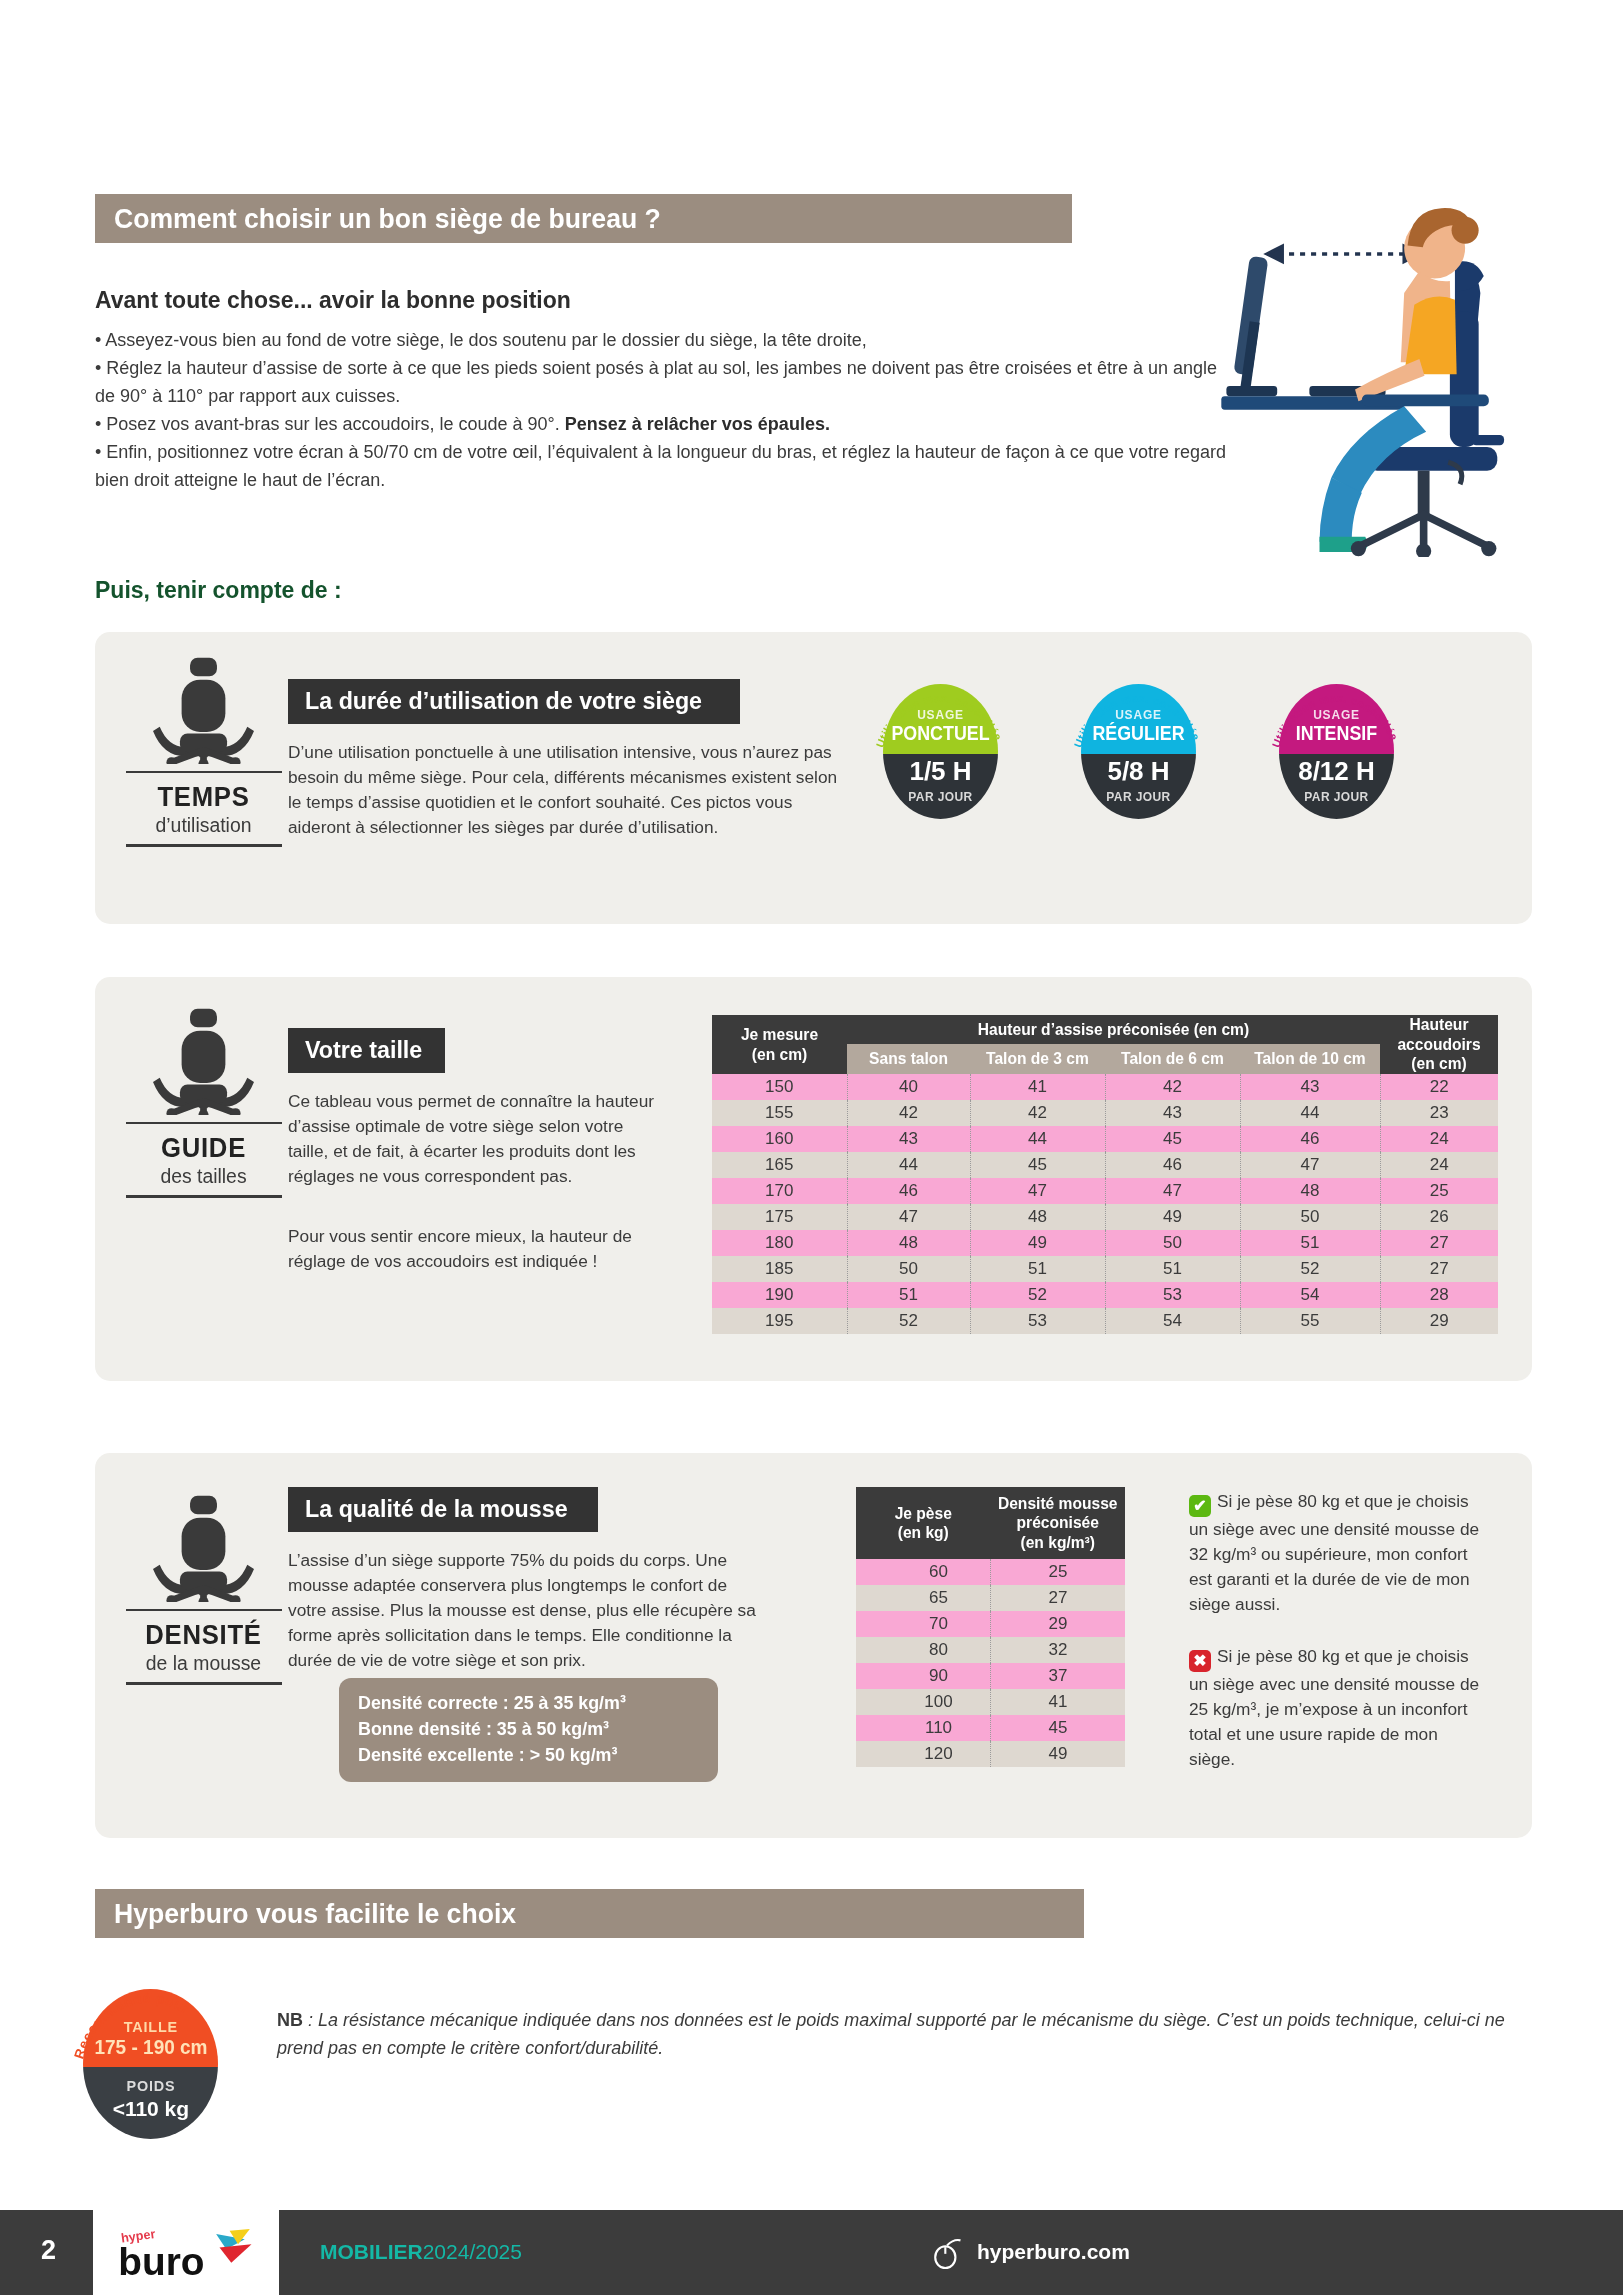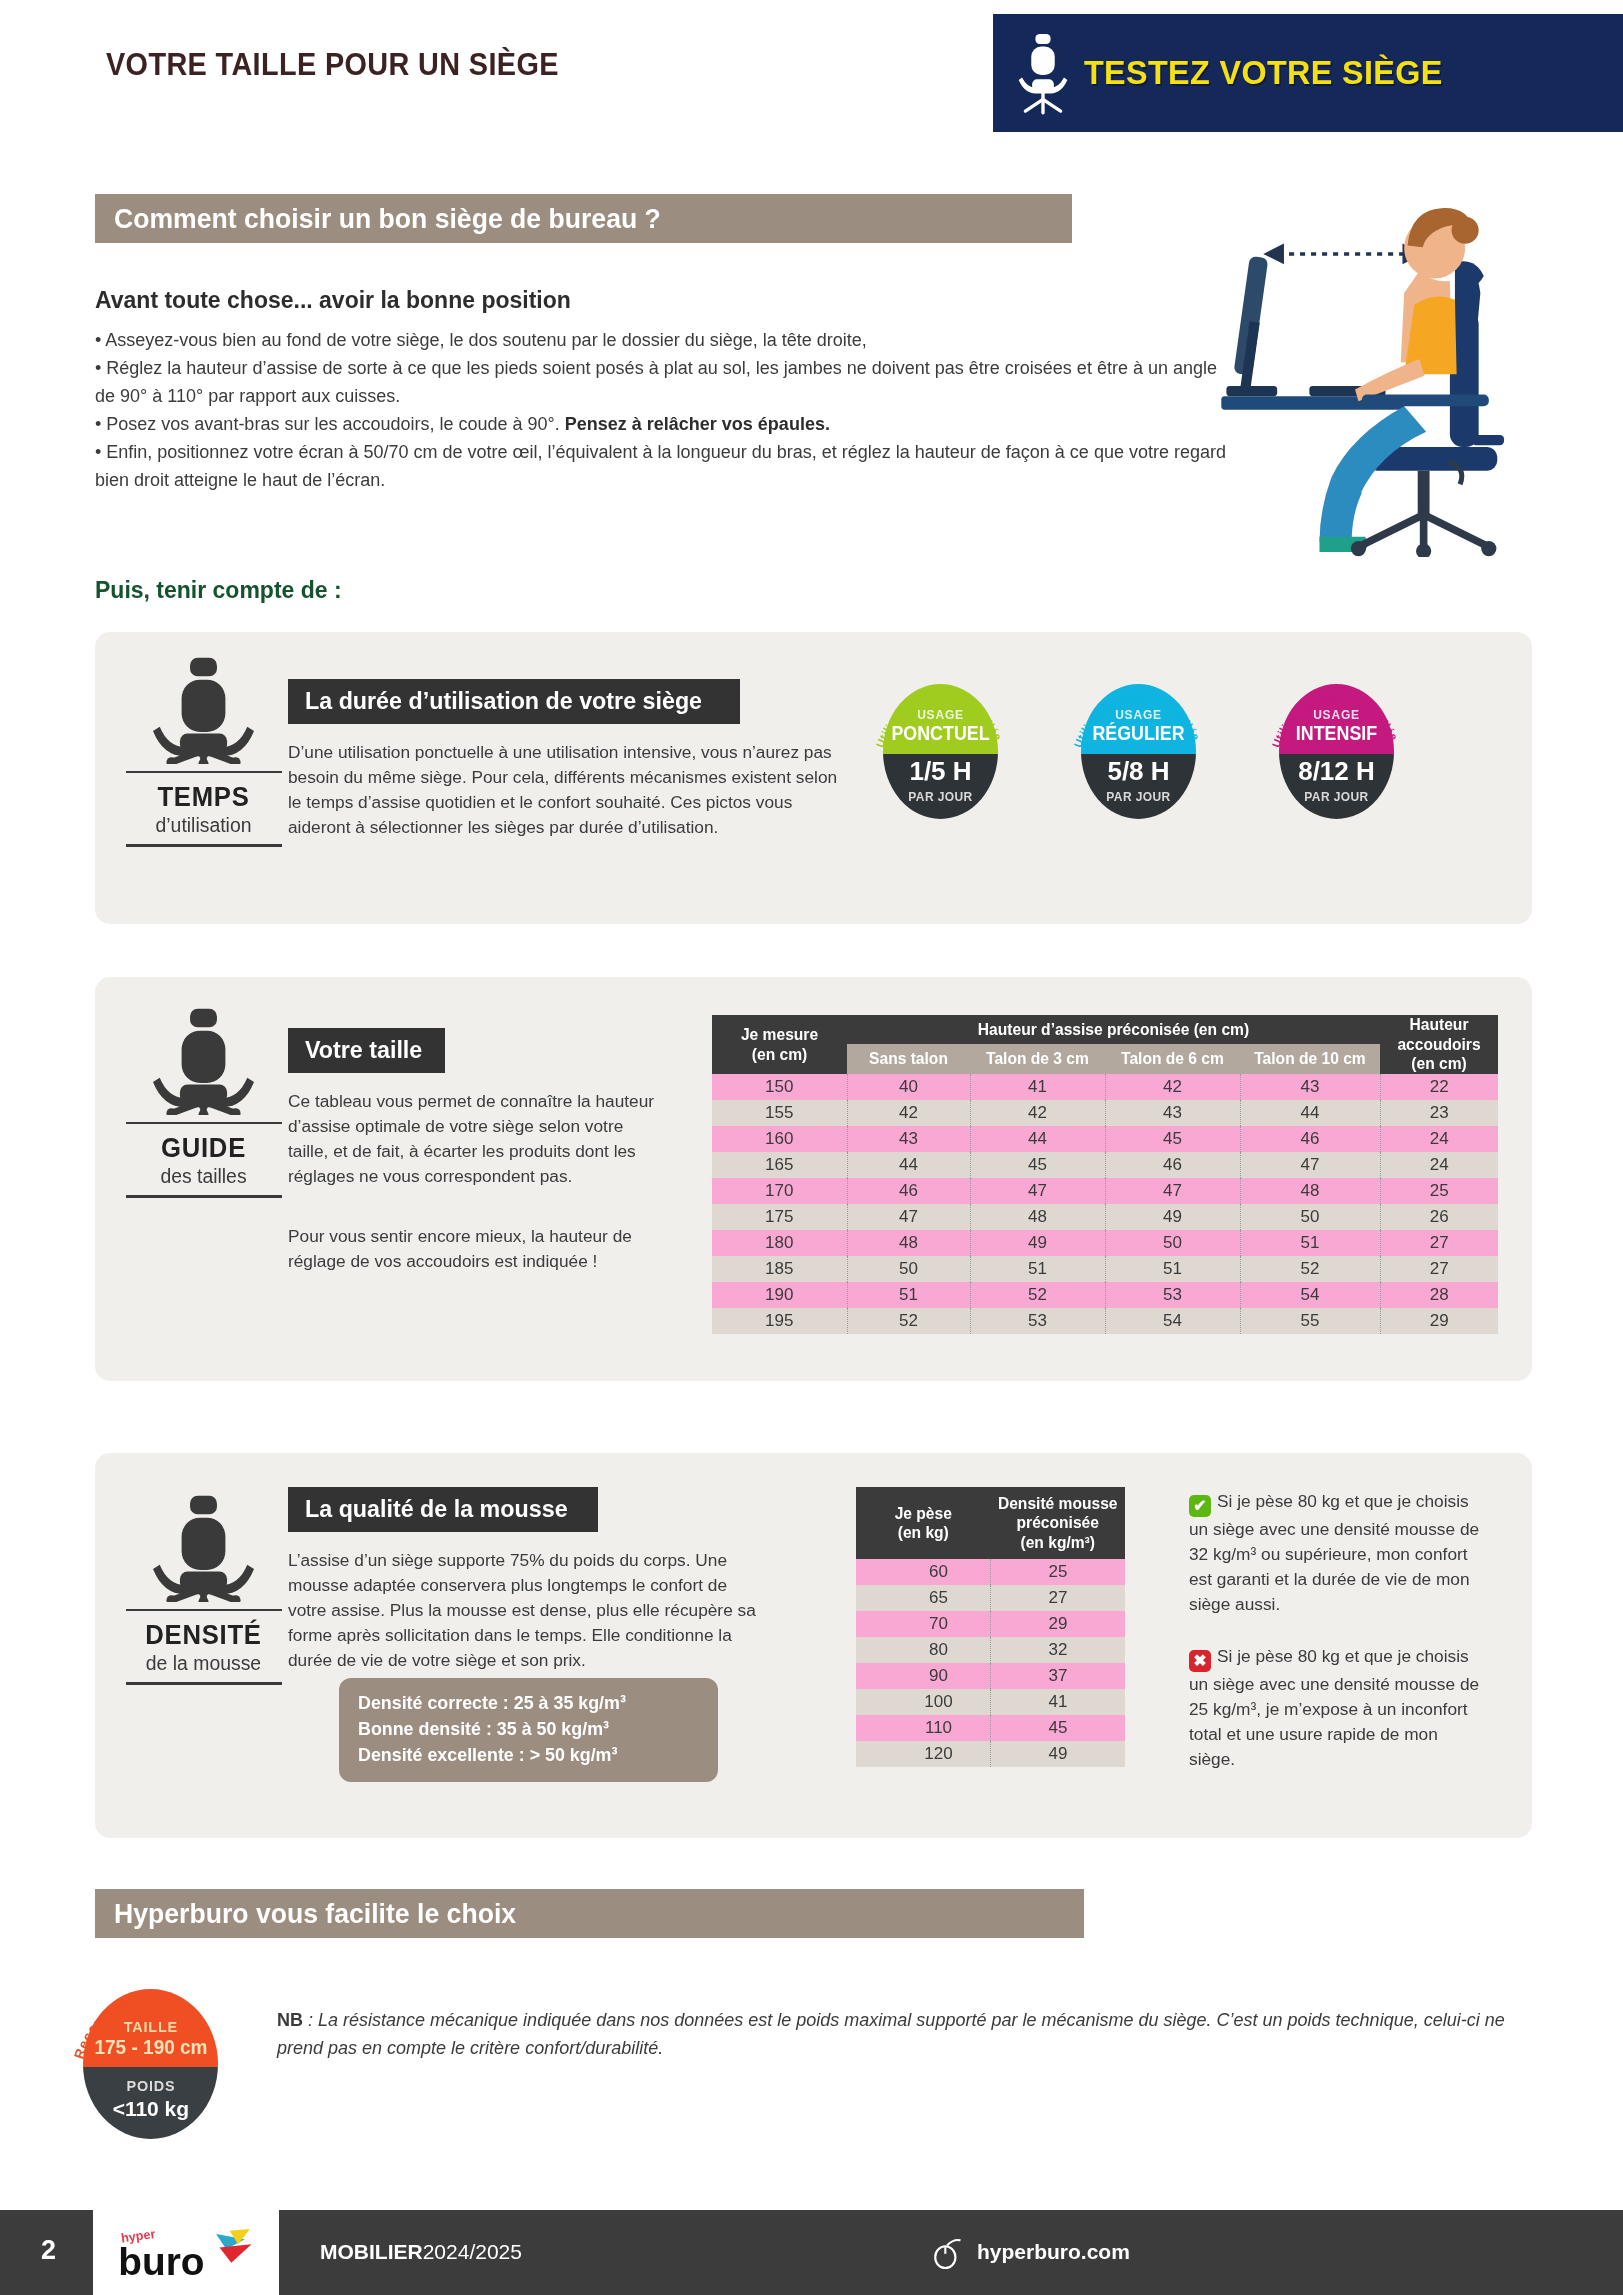--- a/index.html
+++ b/index.html
@@ -155,47 +155,32 @@
 
   .hb-text { position:absolute; }
   .hb-text .p1 { font-size:18.6px; line-height:28px; color:#e27a52; font-weight:bold; }
   .hb-text .p2 { font-size:18px; line-height:28px; color:#3b3b3b; font-style:italic; margin-top:17px; }
   .hb-text .p2 b { font-style:normal; font-weight:bold; }
 
   
   .footer { position:absolute; left:0; bottom:0; width:1623px; height:85px; background:#3c3c3c; }
   .footer .pg { position:absolute; left:41px; top:25px; color:#fff; font-size:27px; font-weight:bold; }
   .footer .logo-box { position:absolute; left:93px; top:0; width:186px; height:85px; background:#fff; }
-  .footer .cat { position:absolute; left:320px; top:30px; color:#ffffff; font-size:21px; font-weight:bold; }
+  .footer .cat { position:absolute; left:320px; top:30px; color:#14b8a6; font-size:21px; font-weight:bold; }
   .footer .cat em { font-style:normal; font-weight:normal; }
   .footer .site { position:absolute; left:977px; top:30px; color:#fff; font-size:21px; font-weight:bold; }
   .footer .mouse { position:absolute; left:930px; top:27px; }
 
   .buro-logo { position:absolute; left:25px; top:13.5px; }
 </style>
 </head>
 <body>
 
 <div class="page">
 
-  <div class="hdr">
-    <div class="hdr-title">VOTRE TAILLE POUR UN SIÈGE</div>
-
-    <div class="hdr-badge">
-      <svg class="chairico" viewBox="0 0 62 100">
-        <rect x="22" y="4" width="18" height="12" rx="5" fill="#fff"></rect>
-        <rect x="17" y="19" width="28" height="34" rx="12" fill="#fff"></rect>
-        <path d="M6 56 q6 12 16 12 h18 q10 0 16 -12 l4 3 q-7 16 -20 16 h-18 q-13 0 -20 -16 z" fill="#fff"></path>
-        <rect x="18" y="58" width="26" height="14" rx="6" fill="#fff"></rect>
-        <rect x="29" y="72" width="4" height="12" fill="#fff"></rect>
-        <path d="M31 82 L10 96 M31 82 L52 96 M31 82 L31 98" stroke="#fff" stroke-width="4" fill="none" stroke-linecap="round"></path>
-      </svg>
-      <div class="hdr-badge-txt">TESTEZ VOTRE SIÈGE</div>
-    </div>
-  </div>
 
   <div class="bar-taupe" style="left:95px; top:194px; width:977px;">
     <span>Comment choisir un bon siège de bureau ?</span>
   </div>
 
   <div class="intro">
     <h3>Avant toute chose... avoir la bonne position</h3>
     <p>• Asseyez-vous bien au fond de votre siège, le dos soutenu par le dossier du siège, la tête droite,</p>
     <p>• Réglez la hauteur d’assise de sorte à ce que les pieds soient posés à plat au sol, les jambes ne doivent pas être croisées et être à un angle de 90° à 110° par rapport aux cuisses.</p>
     <p>

